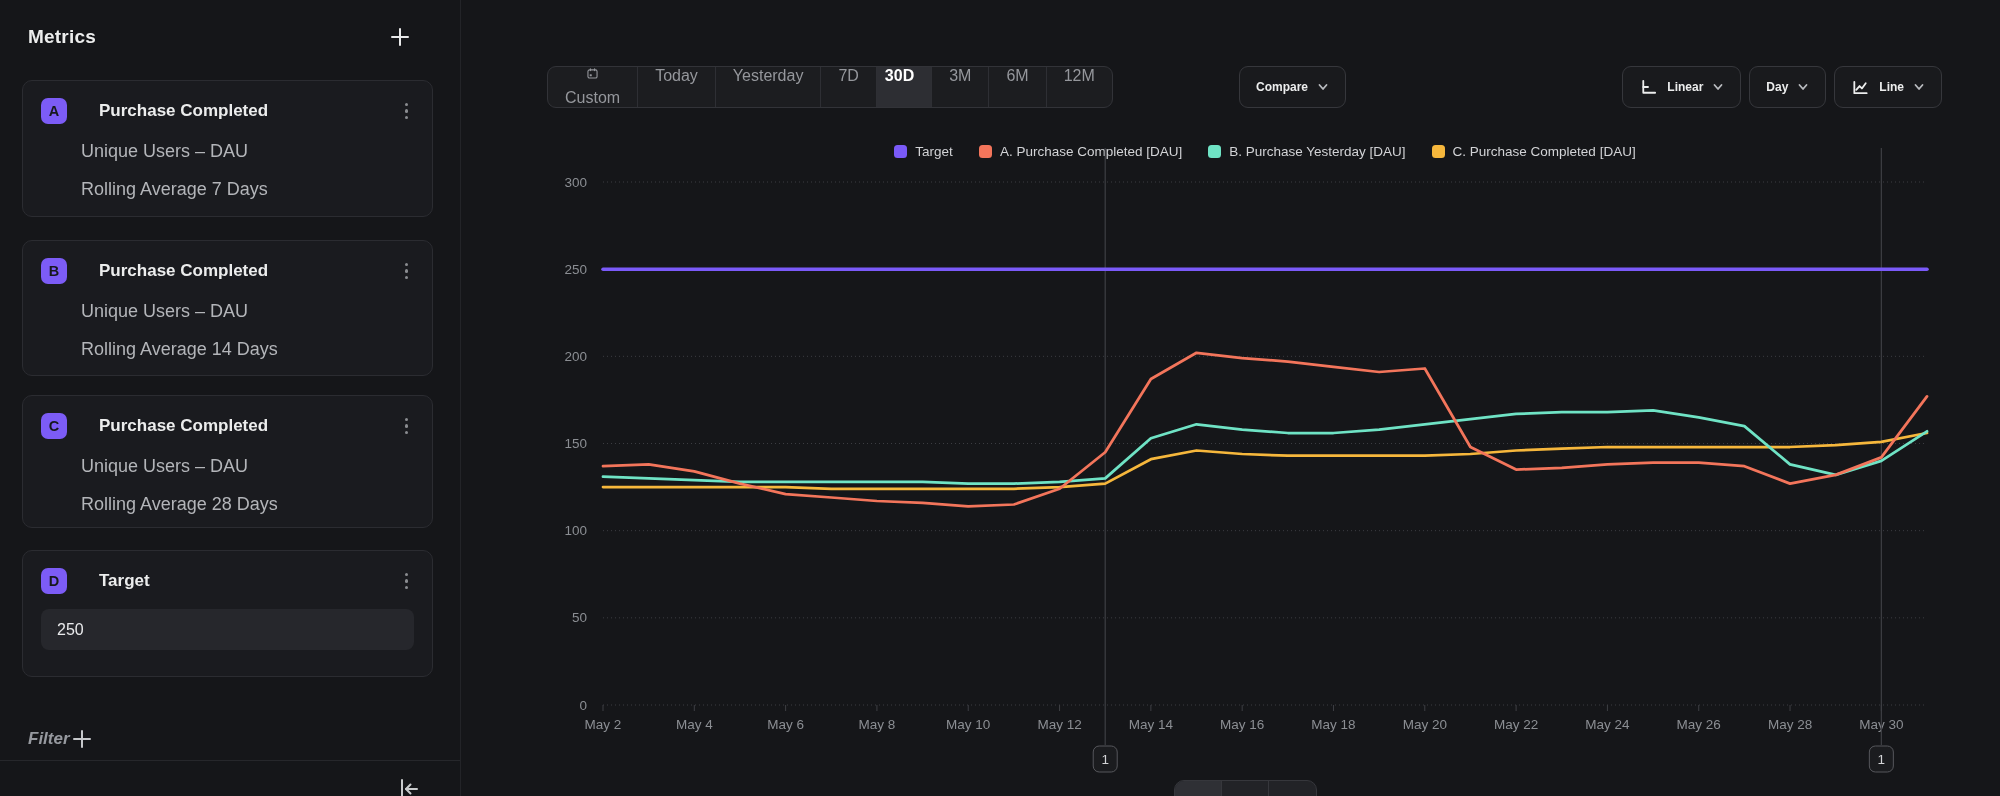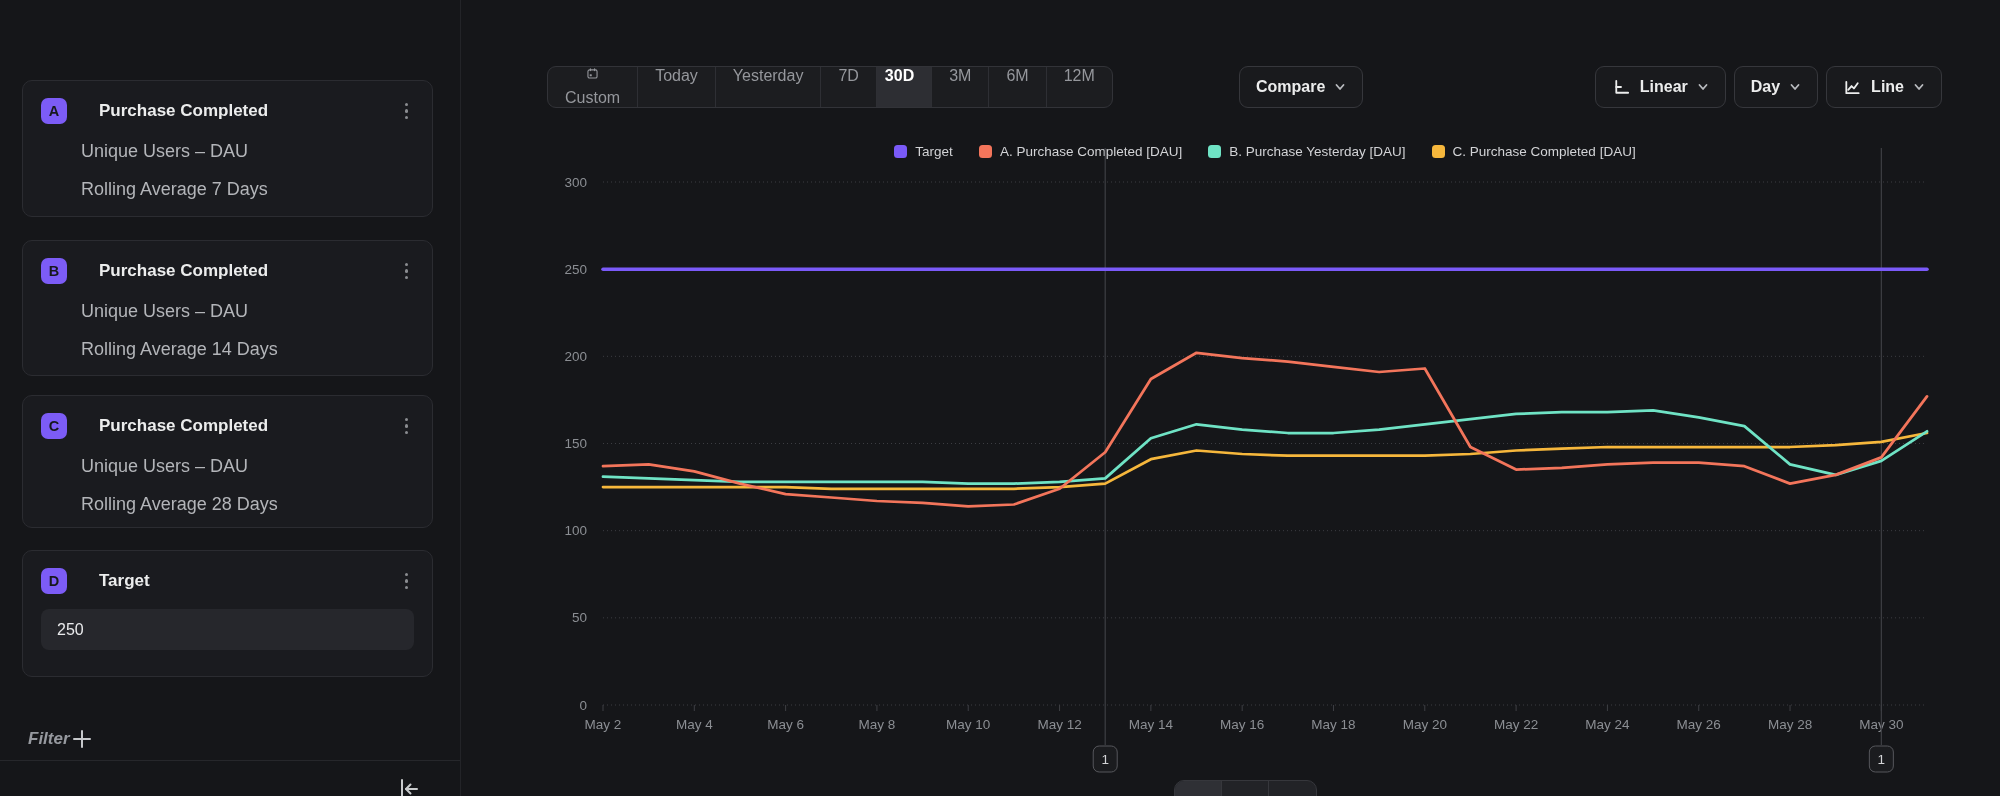--- a/index.html
+++ b/index.html
@@ -59,21 +59,21 @@
   .filter-label { font-size:17px; font-weight:700; color:#96999f; }
   .sb-divider { position:absolute; top:760px; left:0; width:100%; height:1px; background:#26272b; }
   .collapse-btn { position:absolute; top:776px; left:396px; background:none; border:none; cursor:pointer; }
 
   
   .main { position:relative; flex:1 1 auto; height:796px; }
 
   .btn {
     display:inline-flex; align-items:center; gap:9px; height:42px;
     background:#191a1d; border:1px solid #36373c; border-radius:9px;
-    color:#eceded; font-size:16px; font-weight:700; padding:0 16px; cursor:pointer;
+    color:#eceded; font-size:12px; font-weight:700; padding:0 16px; cursor:pointer;
     font-family:"Liberation Sans", sans-serif;
   }
   .range-control {
     position:absolute; left:86px; top:66px; height:42px;
     display:flex; align-items:stretch;
     background:#1c1d20; border:1px solid #323338; border-radius:9px; overflow:hidden;
   }
   .range-item {
     display:flex; align-items:center; gap:9px; padding:0 17px;
     font-size:16px; color:#95979c; background:none; border:none; cursor:pointer;
@@ -104,20 +104,24 @@
   }
   .bc-cell:last-child { border-right:none; }
   .bc-cell.active { background:#2f3035; }
 </style>
 </head>
 <body>
 
 <div class="app">
 
   <aside class="sidebar">
+    <div class="sb-header">
+      <div class="sb-title">Metrics</div>
+      <button class="plus-btn" aria-label="add metric"><span></span></button>
+    </div>
 
     <div id="metric-cards">
         <div class="metric-card" style="top: 80px; height: 137px;">
           <div class="card-head">
             <div class="letter-badge" style="background: rgb(124, 92, 246);">A</div>
             <div class="card-title">Purchase Completed</div>
             <button class="kebab">
               <span class="dot"></span>
               <span class="dot"></span>
               <span class="dot"></span>

